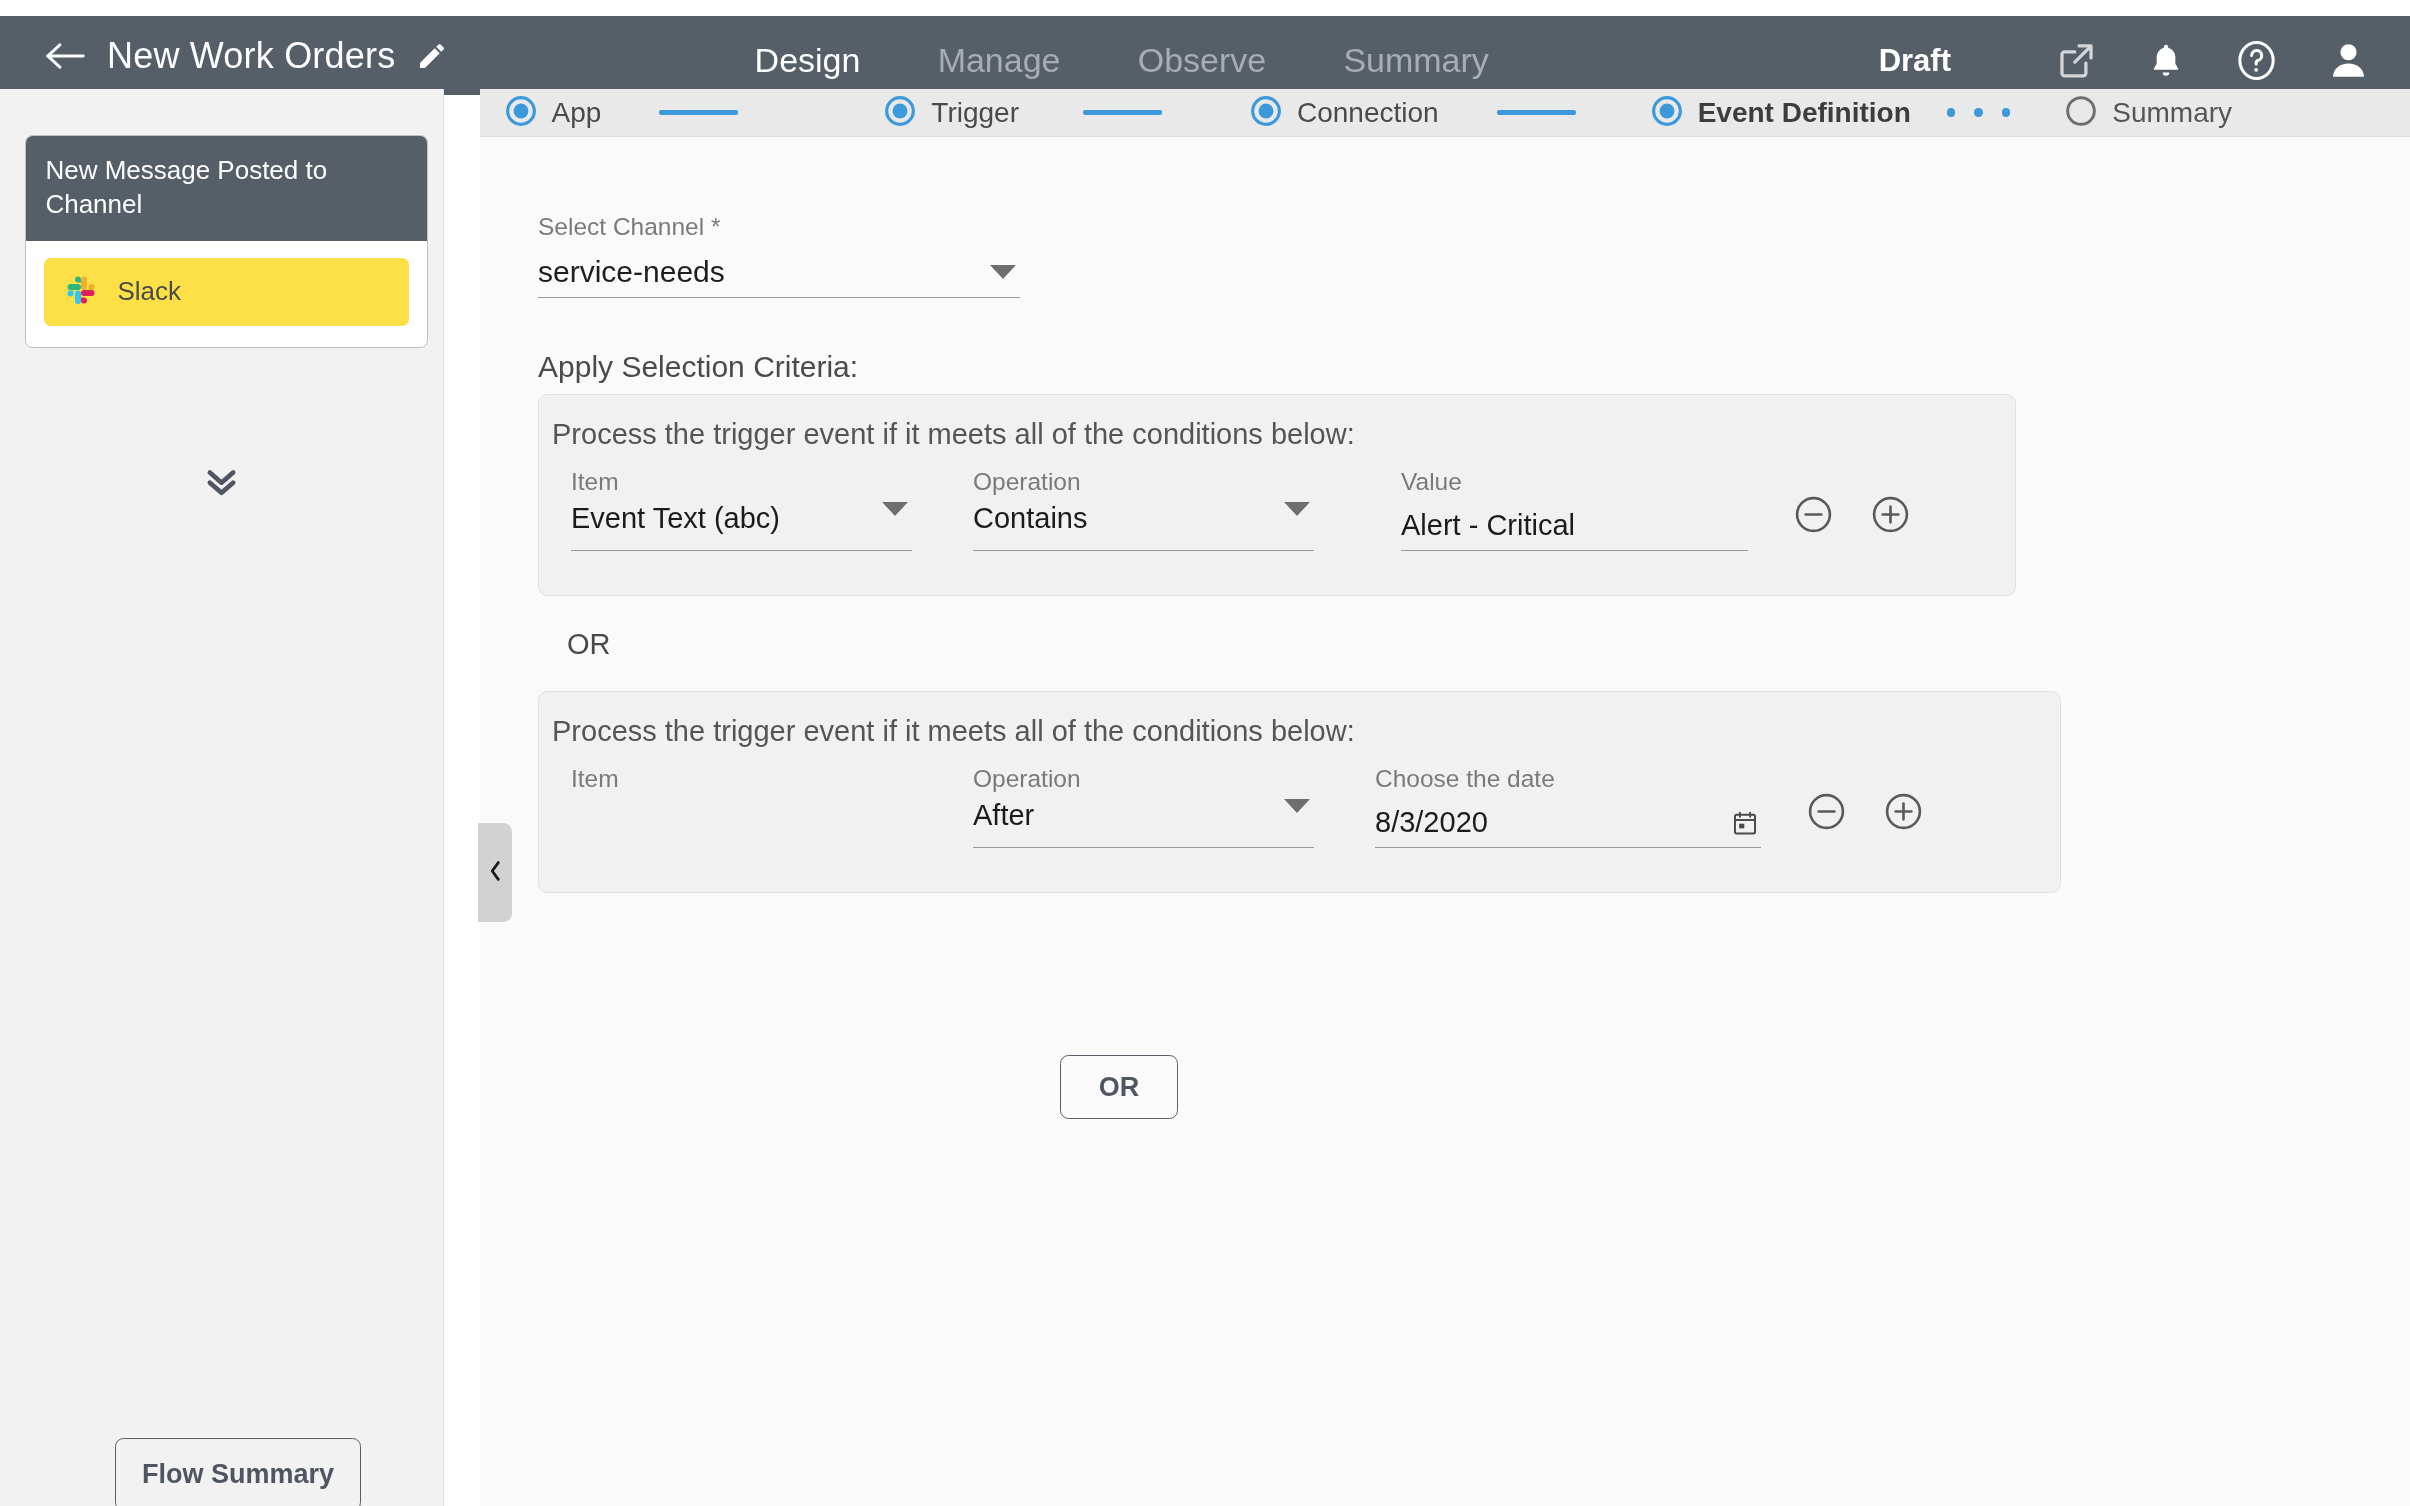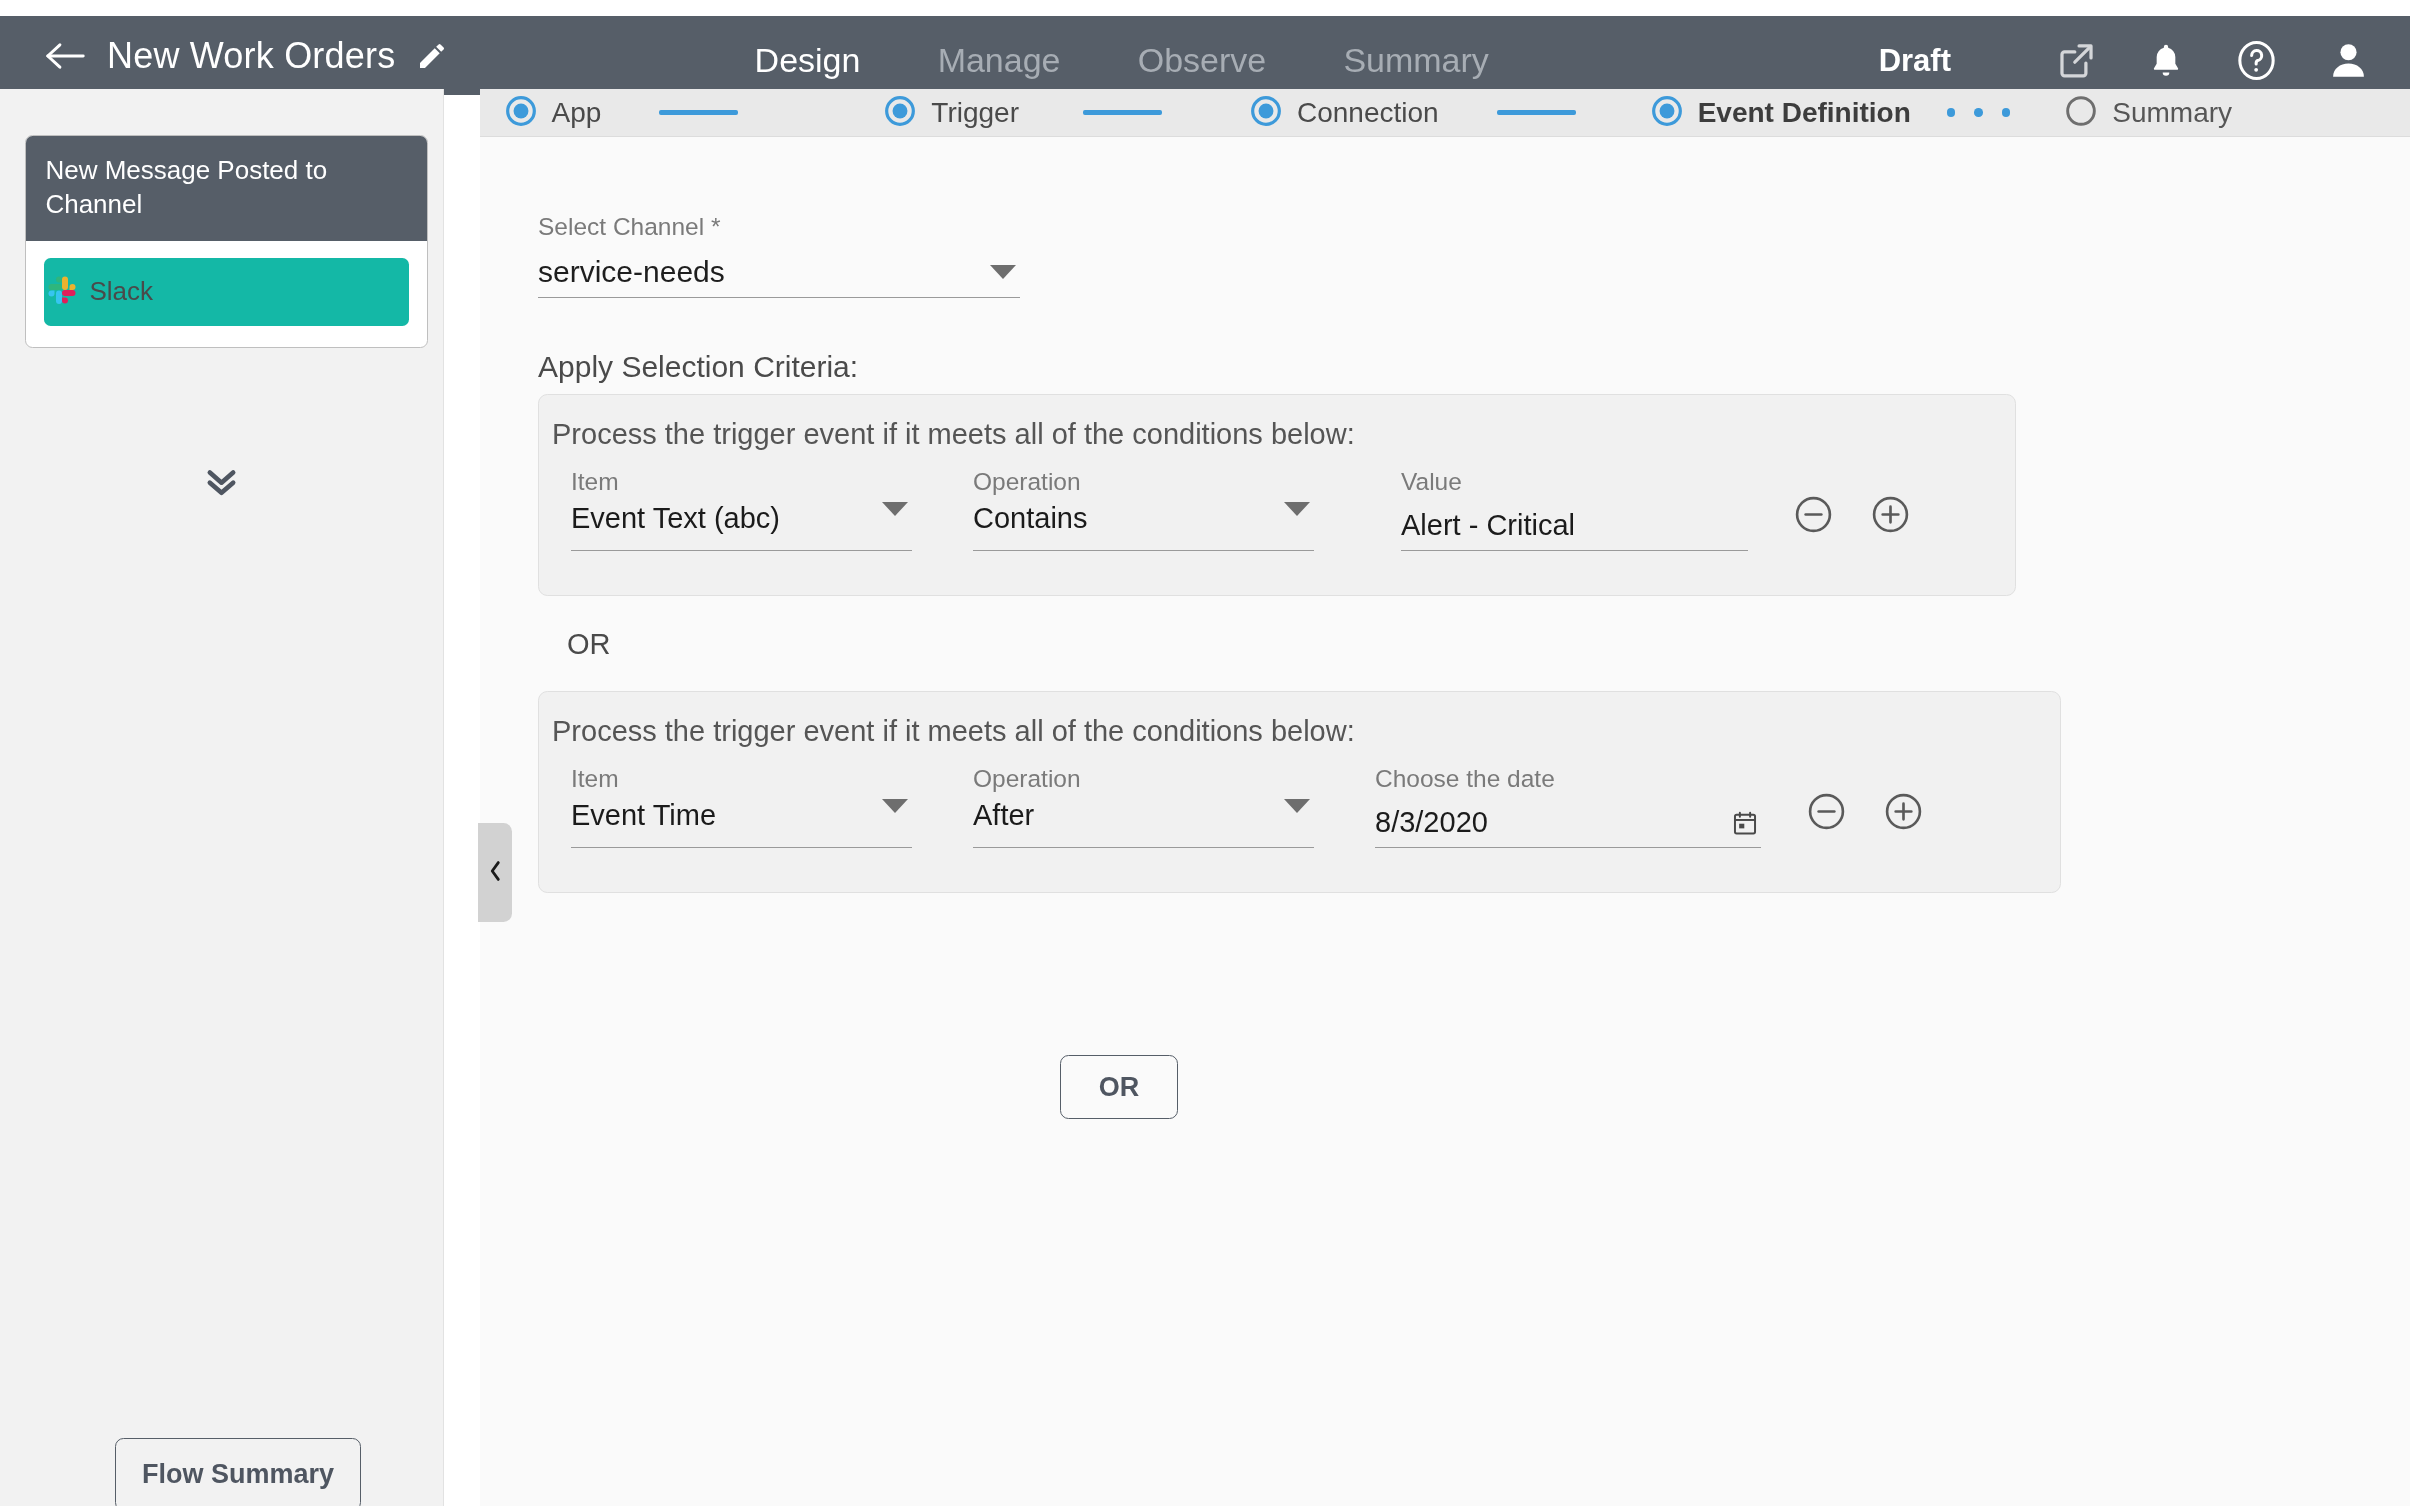--- a/index.html
+++ b/index.html
@@ -80,23 +80,23 @@
     border-radius: 7.5px;
     overflow: hidden;
   }
   .trigger-card-head {
     background: #565e68; color: #ffffff;
     padding: 17px 19px 19px 19px;
     font-size: 26px; line-height: 1.32; font-weight: 400;
   }
   .trigger-card-body { padding: 17px 18px 21px 18px; }
   .app-chip {
-    background: #14b8a6; border-radius: 6.6px;
+    background: #fde047; border-radius: 6.6px;
     height: 68px; display: flex; align-items: center;
-    gap: 9px; cursor: pointer;
+    padding-left: 19px; gap: 18px; cursor: pointer;
   }
   .app-chip-label { font-size: 26px; color: #4a4a4a; }
 
   .chev-double {
     position: absolute; left: 0; right: 0; top: 370px;
     display: flex; justify-content: center; cursor: pointer;
   }
 
   .flow-summary-btn {
     position: absolute; left: 115px; top: 1349px;
@@ -463,24 +463,20 @@
       </div>
 
       <div class="or-sep">OR</div>
 
       <div class="cond-card two">
         <div class="cond-head">Process the trigger event if it meets all of the conditions below:</div>
         <div class="cond-row">
 
           <div class="cond-field f-item">
             <div class="field-label">Item</div>
-            <div class="under">
-              <span class="v">Event Time</span>
-              <span class="caret-down"></span>
-            </div>
           </div>
 
           <div class="cond-field f-op">
             <div class="field-label">Operation</div>
             <div class="under">
               <span class="v">After</span>
               <span class="caret-down"></span>
             </div>
           </div>
 

